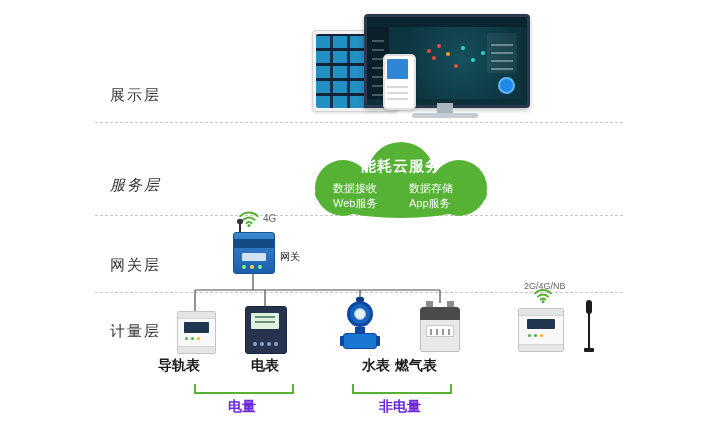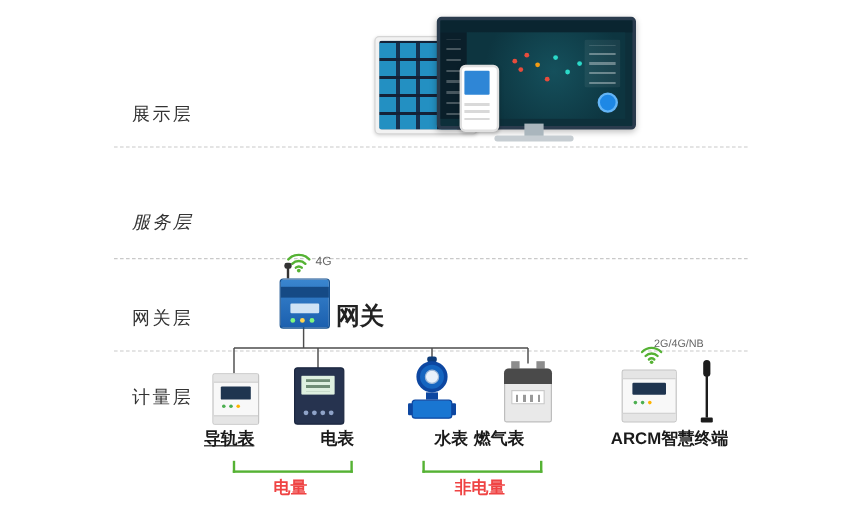--- a/index.html
+++ b/index.html
@@ -36,21 +36,21 @@
   .cloud-col{top:41px;width:70px;color:#fff;font-size:11px;line-height:15px;text-align:left;}
   .cloud-col.left{left:30px;}
   .cloud-col.right{left:106px;}
   
   .gateway{left:233px;top:232px;width:40px;height:40px;background:linear-gradient(#3a86cf,#1b5fae);border:1px solid #16518f;border-radius:3px;}
   .gw-band{left:0;top:6px;width:100%;height:9px;background:#154a85;}
   .gw-screen{left:8px;top:20px;width:24px;height:8px;background:#cfe3f5;border-radius:1px;}
   .gw-led{left:8px;top:32px;width:4px;height:4px;border-radius:50%;background:#7ef77e;box-shadow:8px 0 0 #ffd54f,16px 0 0 #7ef77e;}
   .gw-ant{left:239px;top:222px;width:2px;height:10px;background:#333;}
   .gw-ant-tip{left:237px;top:219px;width:6px;height:5px;background:#333;border-radius:2px;}
-  .gateway-label{left:280px;top:250px;font-size:20px;font-weight:700;color:#222;}
+  .gateway-label{left:280px;top:250px;font-size:10px;font-weight:400;color:#222;}
   .wifi-label{font-size:10px;color:#666;}
   
   .din{background:#f8f8f8;border:1px solid #c4c4c4;border-radius:2px;}
   .din-top{left:0;top:0;width:100%;height:6px;background:#e5e5e5;border-bottom:1px solid #d3d3d3;}
   .din-screen{background:#1f3550;border-radius:1px;}
   .din-led{width:3px;height:3px;border-radius:50%;background:#4caf50;box-shadow:6px 0 0 #4caf50,12px 0 0 #ffb300;}
   .din-bot{left:0;bottom:0;width:100%;height:6px;background:#e5e5e5;border-top:1px solid #d3d3d3;}
   .pmeter{left:245px;top:306px;width:40px;height:46px;background:#26334f;border:1px solid #1b2740;border-radius:3px;}
   .pm-display{left:5px;top:6px;width:28px;height:16px;background:#def0e0;border-radius:1px;
     background-image:repeating-linear-gradient(0deg, transparent 0 3px, rgba(20,60,30,.55) 3px 5px);background-size:20px 10px;background-repeat:no-repeat;background-position:4px 3px;}
@@ -70,21 +70,21 @@
   .gm-dial{left:6px;top:24px;width:28px;height:12px;background:#fff;border:1px solid #c9c9c9;box-sizing:border-box;
     background-image:repeating-linear-gradient(90deg, #999 0 2px, transparent 2px 6px);background-size:22px 6px;background-repeat:no-repeat;background-position:3px 3px;}
   .arcm{left:518px;top:308px;width:44px;height:42px;}
   .antenna{left:584px;top:300px;width:10px;height:52px;}
   .ant-pole{left:4px;top:8px;width:2px;height:40px;background:#1c1c1c;}
   .ant-tip{left:2px;top:0;width:6px;height:14px;background:#1c1c1c;border-radius:3px;}
   .ant-base{left:0;top:48px;width:10px;height:4px;background:#1c1c1c;border-radius:1px;}
   
   .meter-label{position:absolute;top:357px;font-size:14px;font-weight:bold;color:#1a1a1a;text-align:center;}
   .bracket{position:absolute;top:384px;height:8px;border-left:2px solid #55b234;border-right:2px solid #55b234;border-bottom:2px solid #55b234;}
-  .group-label{position:absolute;top:398px;font-size:14px;font-weight:bold;color:#ef4444;text-align:center;}
+  .group-label{position:absolute;top:398px;font-size:14px;font-weight:bold;color:#6d28d9;text-align:center;}
   svg{display:block;}
 </style>
 </head>
 <body>
 
 <div class="stage">
 
   <div class="sep" style="top:122px;"></div>
   <div class="sep" style="top:215px;"></div>
   <div class="sep" style="top:292px;"></div>
@@ -110,20 +110,39 @@
       <div class="abs mon-fab"></div>
     </div>
   </div>
   <div class="abs mon-stand"></div>
   <div class="abs mon-base"></div>
   <div class="abs phone">
     <div class="abs phone-screen"></div>
     <div class="abs phone-body"></div>
   </div>
 
+  <div class="abs cloud-wrap">
+    <svg width="196" height="80" viewBox="0 0 196 80">
+      <g fill="#55b234">
+        <circle cx="40" cy="48" r="28"></circle>
+        <circle cx="98" cy="36" r="34"></circle>
+        <circle cx="156" cy="48" r="28"></circle>
+        <ellipse cx="98" cy="54" rx="86" ry="24"></ellipse>
+      </g>
+    </svg>
+    <div class="abs cloud-title">能耗云服务</div>
+    <div class="abs cloud-col left">
+      <div>数据接收</div>
+      <div>Web服务</div>
+    </div>
+    <div class="abs cloud-col right">
+      <div>数据存储</div>
+      <div>App服务</div>
+    </div>
+  </div>
 
   <svg class="abs" style="left:238px;top:208px;" width="22" height="20" viewBox="0 0 24 20">
     <path d="M2.5 8 A13 13 0 0 1 21.5 8" fill="none" stroke="#55b234" stroke-width="2.2" stroke-linecap="round"></path>
     <path d="M6 12 A8.5 8.5 0 0 1 18 12" fill="none" stroke="#55b234" stroke-width="2.2" stroke-linecap="round"></path>
     <path d="M9.3 15.5 A4.2 4.2 0 0 1 14.7 15.5" fill="none" stroke="#55b234" stroke-width="2.2" stroke-linecap="round"></path>
     <circle cx="12" cy="18.2" r="1.7" fill="#55b234"></circle>
   </svg>
   <div class="abs wifi-label" style="left:263px;top:213px;">4G</div>
   <div class="abs gw-ant-tip"></div>
   <div class="abs gw-ant"></div>
@@ -162,38 +181,37 @@
     <div class="abs gm-band"></div>
     <div class="abs gm-dial"></div>
   </div>
 
   <svg class="abs" style="left:533px;top:286px;" width="20" height="18" viewBox="0 0 24 20">
     <path d="M2.5 8 A13 13 0 0 1 21.5 8" fill="none" stroke="#55b234" stroke-width="2.4" stroke-linecap="round"></path>
     <path d="M6 12 A8.5 8.5 0 0 1 18 12" fill="none" stroke="#55b234" stroke-width="2.4" stroke-linecap="round"></path>
     <path d="M9.3 15.5 A4.2 4.2 0 0 1 14.7 15.5" fill="none" stroke="#55b234" stroke-width="2.4" stroke-linecap="round"></path>
     <circle cx="12" cy="18.2" r="1.8" fill="#55b234"></circle>
   </svg>
-  <div class="abs wifi-label" style="left:545px;top:281px;font-size:9px;">2G/4G/NB</div>
+  <div class="abs wifi-label" style="left:524px;top:281px;font-size:9px;">2G/4G/NB</div>
 
   <div class="abs din arcm">
     <div class="abs din-top"></div>
     <div class="abs din-screen" style="left:8px;top:10px;width:28px;height:10px;"></div>
     <div class="abs din-led" style="left:9px;top:25px;"></div>
     <div class="abs din-bot"></div>
   </div>
   <div class="abs antenna">
     <div class="abs ant-tip"></div>
     <div class="abs ant-pole"></div>
     <div class="abs ant-base"></div>
   </div>
 
-  <div class="meter-label" style="left:161px;width:60px;text-decoration:underline;">导轨表</div>
-  <div class="meter-label" style="left:251px;width:60px;">电表</div>
+  <div class="meter-label" style="left:149px;width:60px;">导轨表</div>
+  <div class="meter-label" style="left:235px;width:60px;">电表</div>
   <div class="meter-label" style="left:346px;width:60px;">水表</div>
   <div class="meter-label" style="left:386px;width:60px;">燃气表</div>
-  <div class="meter-label" style="left:500px;width:116px;">ARCM智慧终端</div>
 
   <div class="bracket" style="left:194px;width:96px;"></div>
   <div class="group-label" style="left:212px;width:60px;">电量</div>
   <div class="bracket" style="left:352px;width:96px;"></div>
   <div class="group-label" style="left:365px;width:70px;">非电量</div>
 
 </div>
 
 </body></html>

